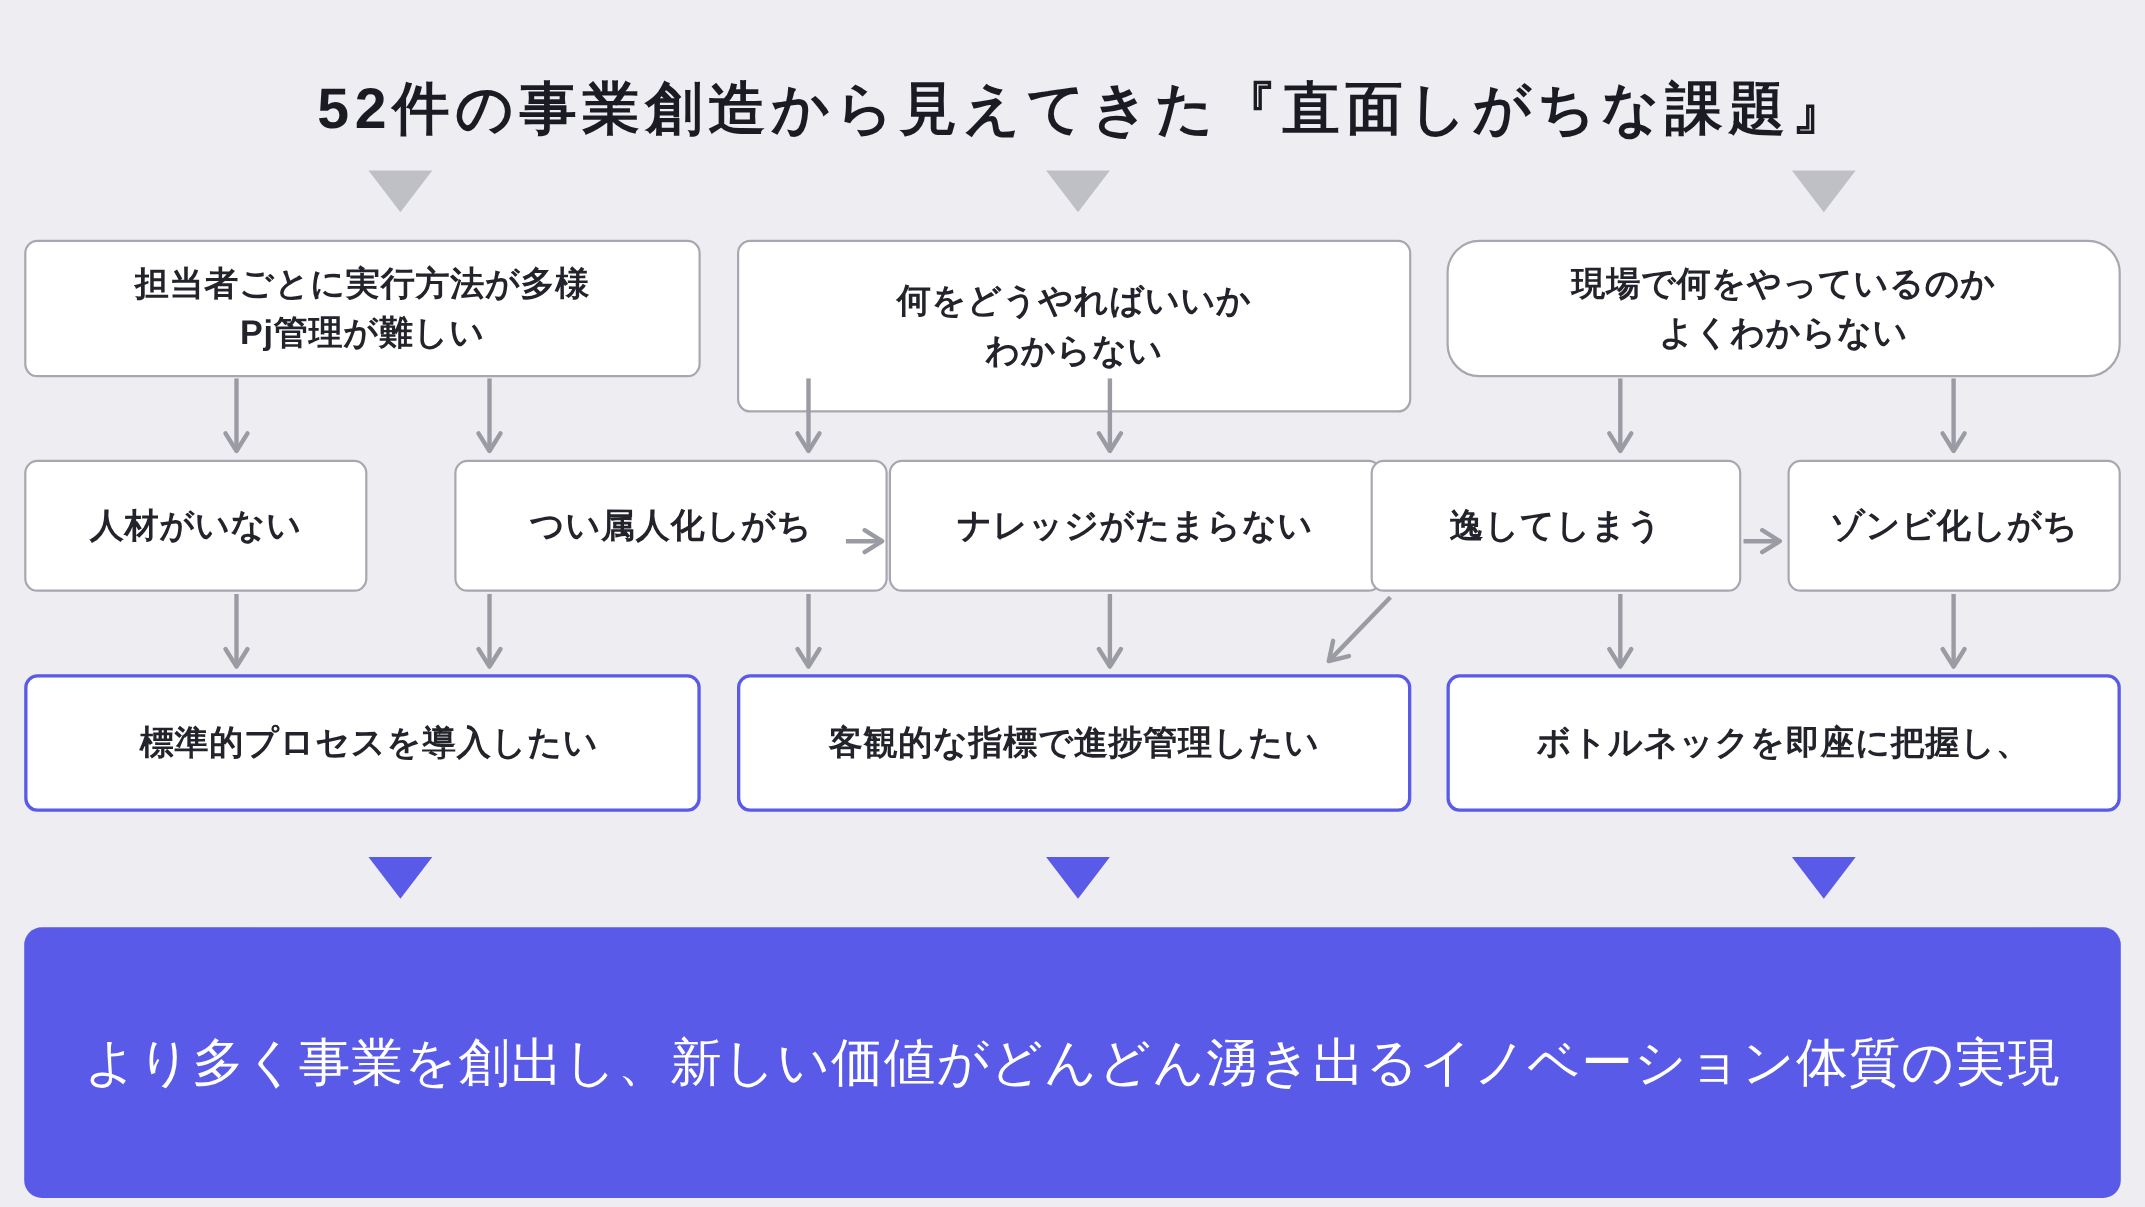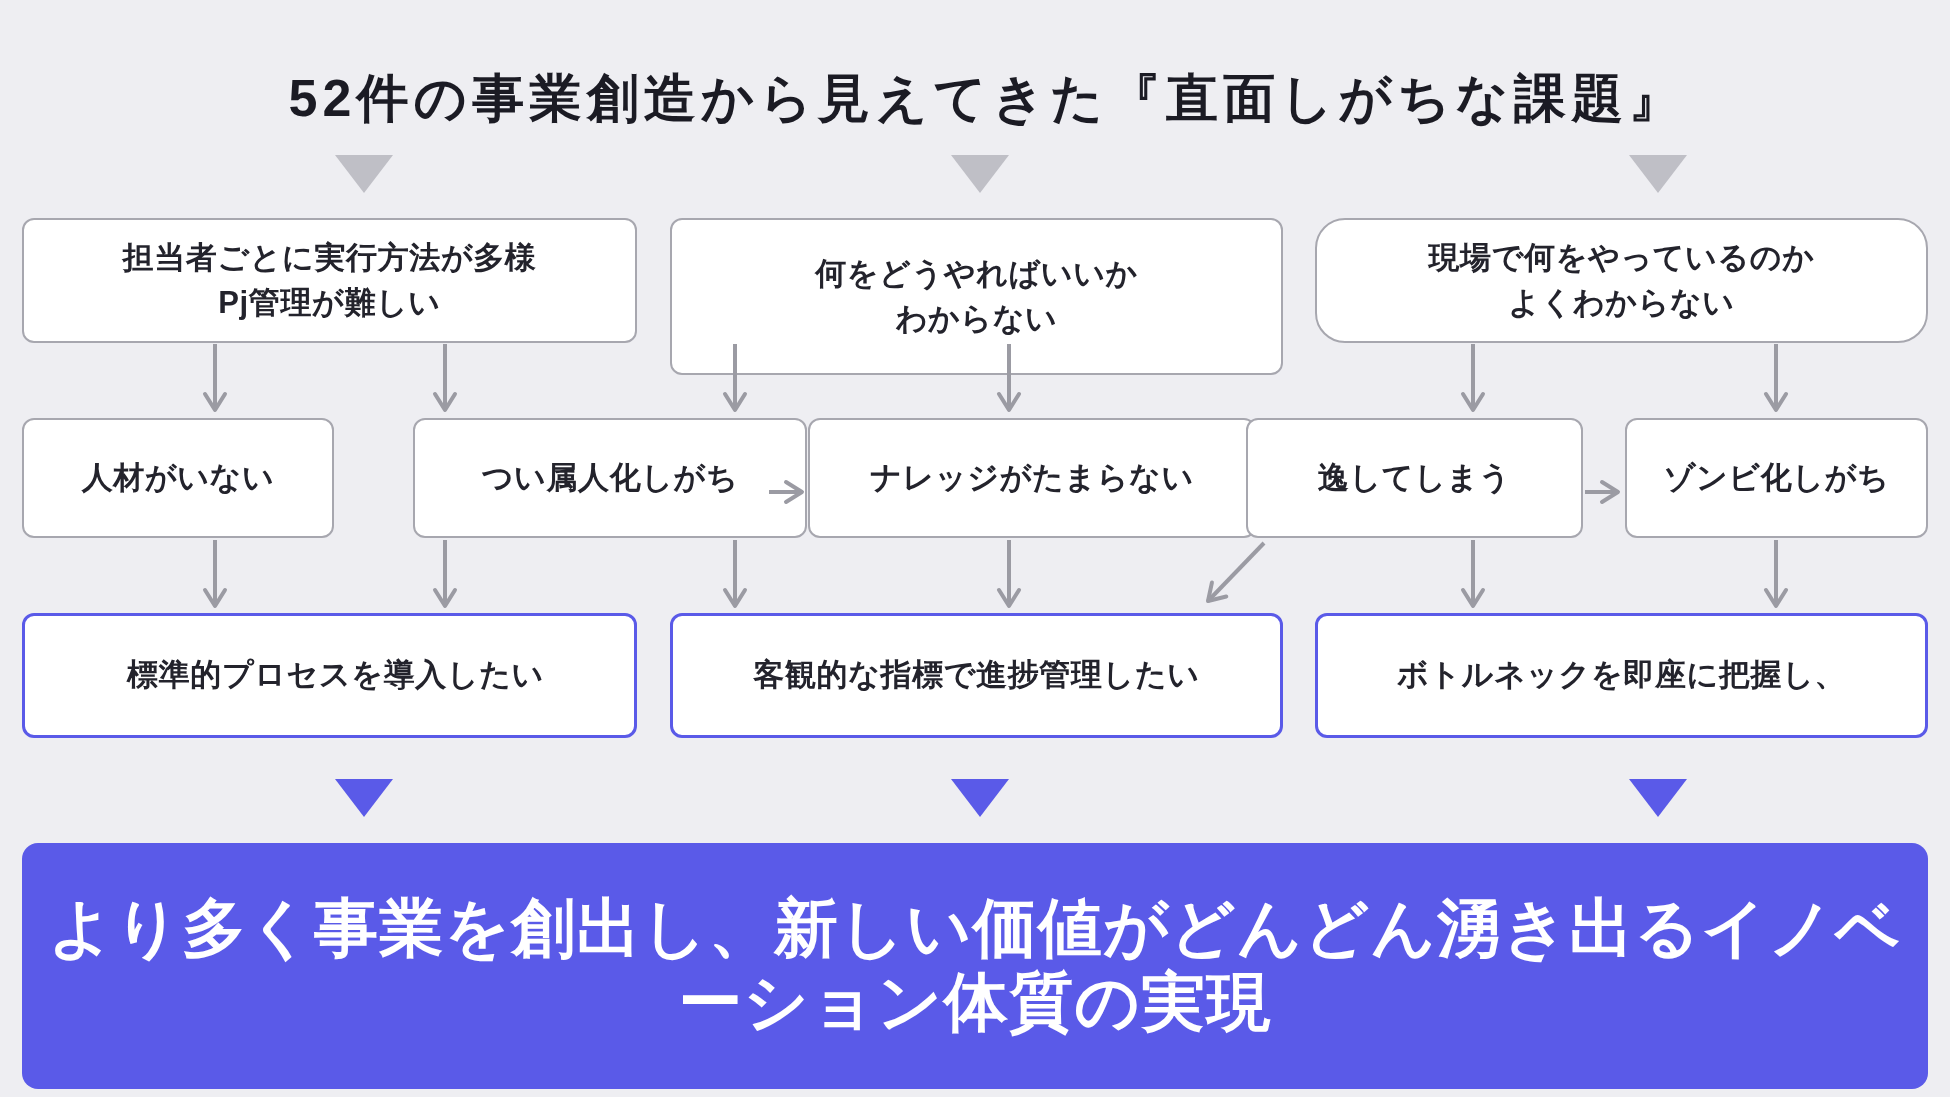--- a/index.html
+++ b/index.html
@@ -54,21 +54,21 @@
     position:absolute;left:22px;top:843px;width:1906px;height:246px;
     background:#5A5AE8;border-radius:16px;
     display:flex;flex-direction:column;
     align-items:center;justify-content:center;
     gap:30px;
     color:#FFFFFF;
     box-sizing:border-box;
     text-align:center;
   }
   .banner .goal{
-    font-size:64px;font-weight:700;letter-spacing:0.02em;line-height:1.15;
+    font-size:47px;font-weight:400;letter-spacing:0.02em;line-height:1.15;
   }
   .banner .release{
     font-size:34px;font-weight:700;letter-spacing:0.10em;line-height:1.1;
   }
 </style>
 </head>
 <body>
 
 <div class="stage">
 

